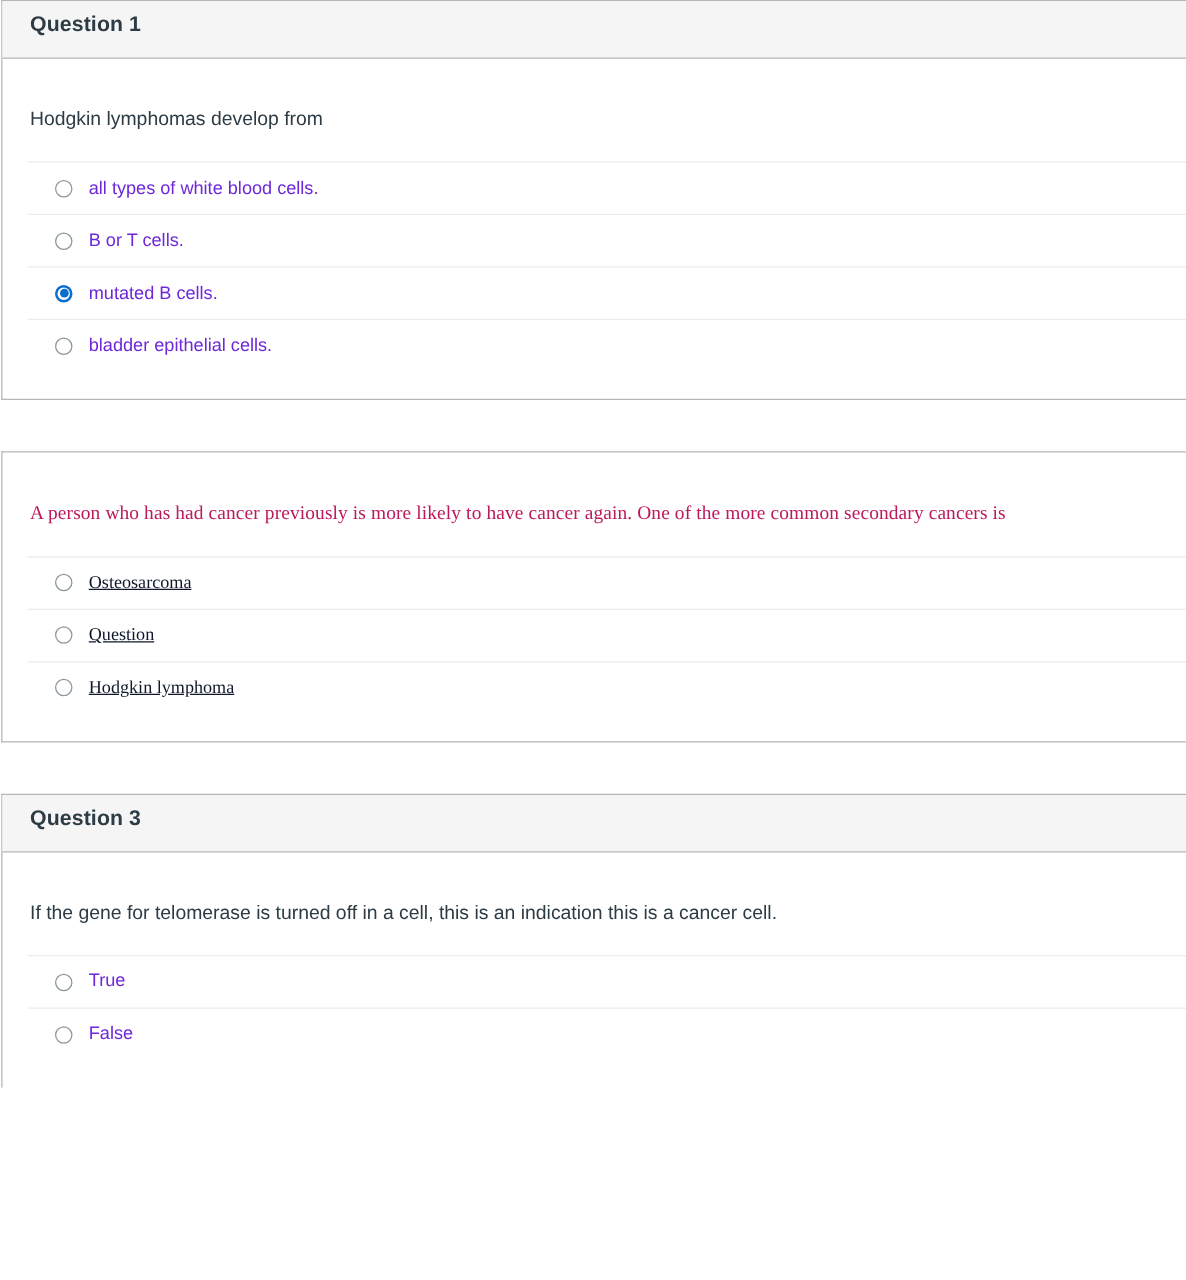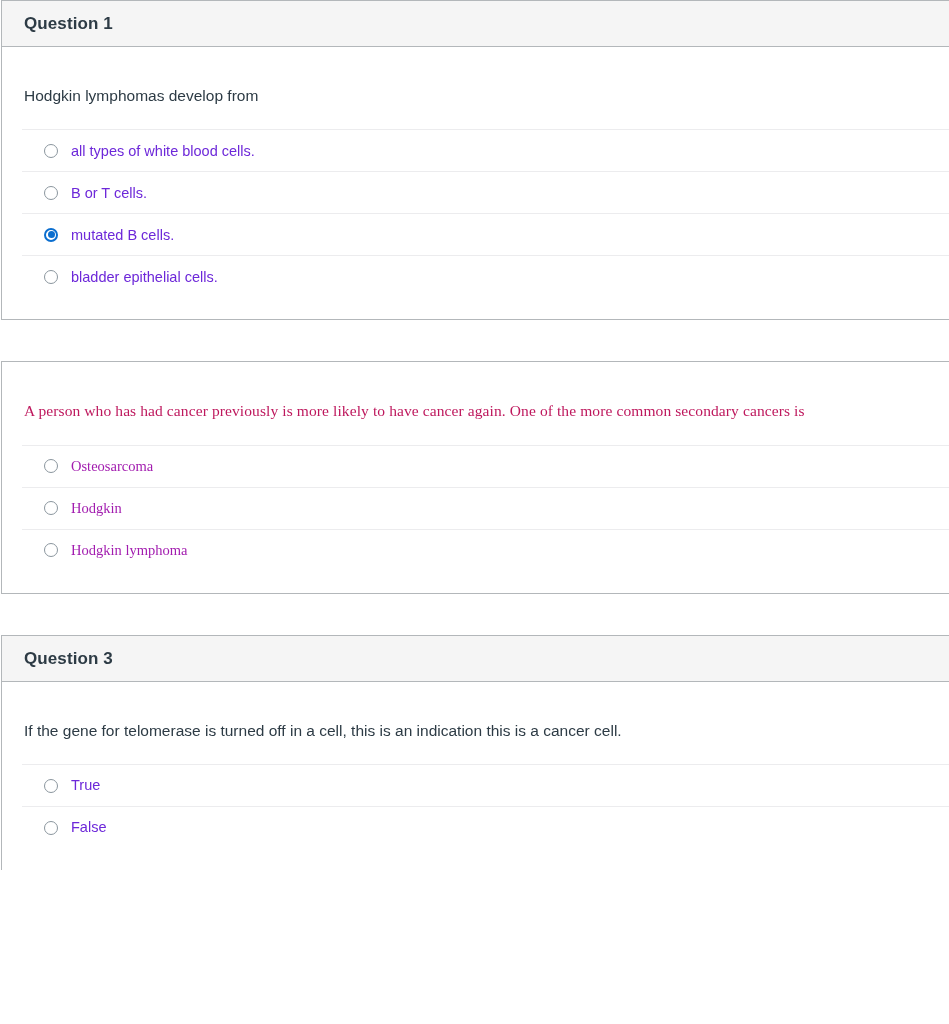--- a/index.html
+++ b/index.html
@@ -34,22 +34,22 @@
 
   .question-card + .question-card {
     margin-top: 41px;
   }
 
   .question-header {
     background: #f5f5f5;
     border-bottom: 1px solid #b3b7ba;
     height: 46px;
     display: flex;
-    align-items: center;
-    padding: 0 22px;
+    align-items: flex-start;
+    padding: 10px 22px;
     box-sizing: border-box;
   }
 
   .question-name {
     font-size: 17px;
     font-weight: bold;
     color: #2d3b45;
     letter-spacing: 0.1px;
     line-height: 1;
   }
@@ -119,21 +119,22 @@
 
   .answer-text {
     font-size: 14.5px;
     line-height: 1.3;
     color: #6d28d9;
   }
 
   .answers.serif .answer-text {
     font-family: "Liberation Serif", serif;
     font-size: 14.5px;
-    color: #a21caf;
+    color: #0f172a;
+    text-decoration: underline;
   }
 
   
   .question-card.clipped {
     border-bottom: none;
   }
 </style>
 </head>
 <body>
 
@@ -168,21 +169,21 @@
       <div class="question-body">
         <p class="question-text serif">A person who has had cancer previously is more likely to have cancer again. One of the more common secondary cancers is</p>
       </div>
       <div class="answers serif">
         <div class="answer-row">
           <span class="radio"></span>
           <span class="answer-text">Osteosarcoma</span>
         </div>
         <div class="answer-row">
           <span class="radio"></span>
-          <span class="answer-text">Hodgkin</span>
+          <span class="answer-text">Question</span>
         </div>
         <div class="answer-row">
           <span class="radio"></span>
           <span class="answer-text">Hodgkin lymphoma</span>
         </div>
       </div>
     </div>
     <div class="question-card clipped">
       <div class="question-header">
         <span class="question-name">Question 3</span>

